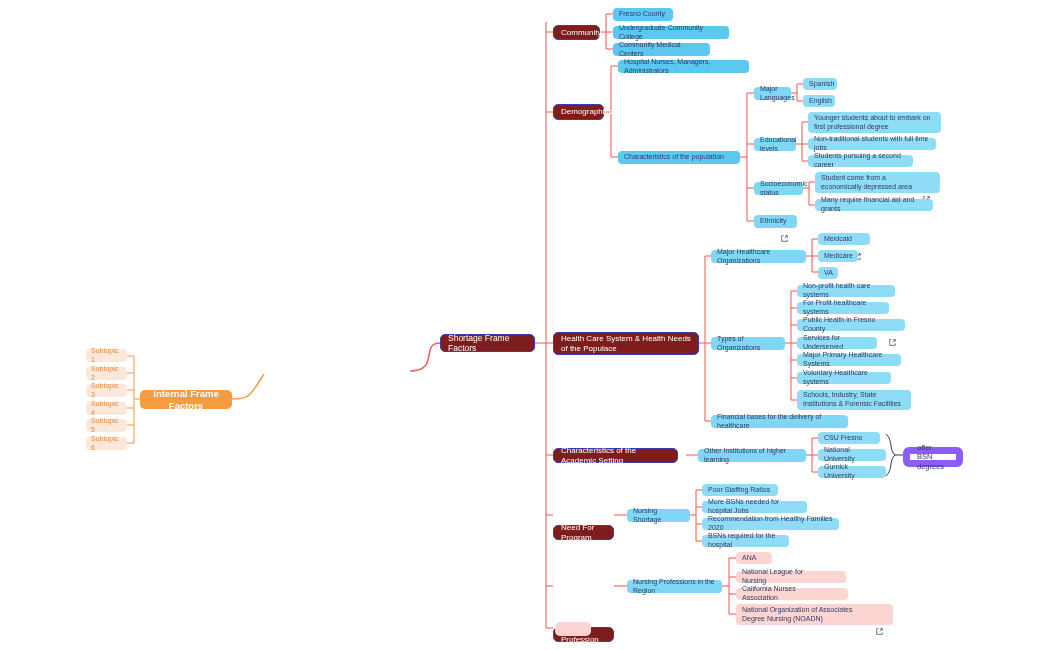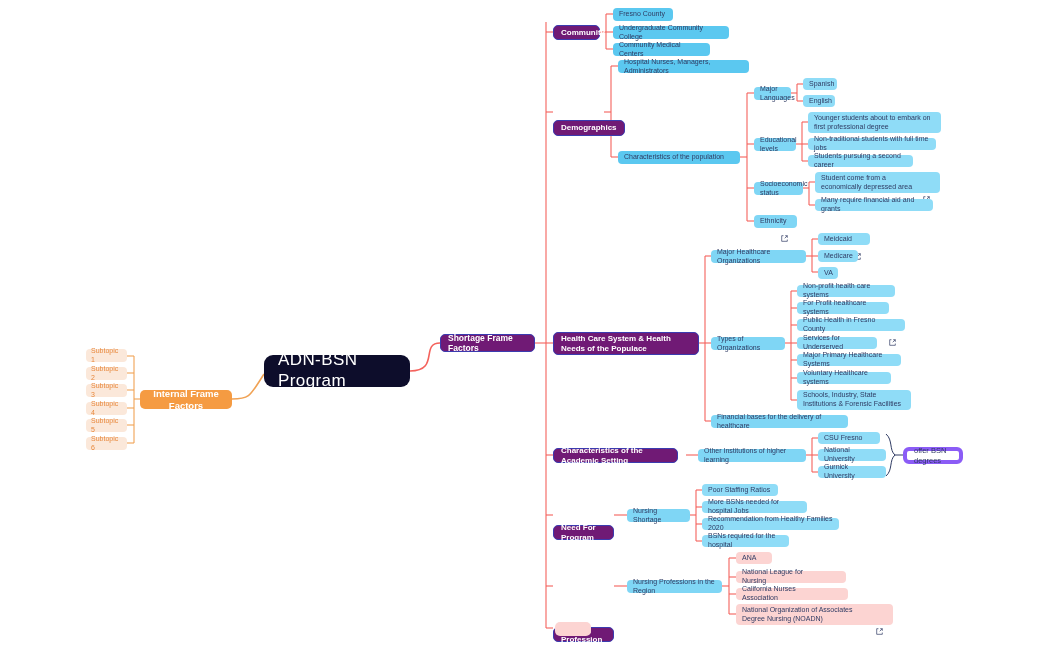--- a/index.html
+++ b/index.html
@@ -10,40 +10,40 @@
 
   .node{position:absolute;box-sizing:border-box;display:flex;align-items:center;
         border-radius:5px;white-space:pre-wrap;line-height:1.22;}
   .node .txt{display:block;}
 
   
   .n-root{background:#0d0d2b;color:#ffffff;font-size:17px;font-weight:400;
           letter-spacing:.4px;border-radius:9px;padding:0 14px;justify-content:center;}
 
   
-  .n-l1{background:#701a75;color:#ffffff;font-size:8px;font-weight:700;
+  .n-l1{background:#7f1d1d;color:#ffffff;font-size:8px;font-weight:400;
         border:1.3px solid #3b3bb0;border-radius:5px;padding:3px 7px;}
 
   
   .n-orange{background:#f59b42;color:#ffffff;font-size:9.5px;font-weight:700;
             border-radius:5px;padding:4px 9px;}
   .n-peach{background:#fbe8da;color:#e8883c;font-size:7px;border-radius:4px;
            padding:2px 5px;}
 
   
   .n-blue{background:#5bc8f0;color:#2f3b63;font-size:7px;border-radius:4px;padding:3px 6px;}
   .n-blue2{background:#7fd6f5;color:#2f3b63;font-size:7px;border-radius:4px;padding:3px 6px;}
   .n-blue3{background:#8fdcf7;color:#2f3b63;font-size:7px;border-radius:4px;padding:3px 6px;}
 
   
   .n-pink{background:#fcd4d2;color:#2f3b63;font-size:7px;border-radius:4px;padding:3px 6px;}
   .n-pink-empty{background:#fcd4d2;border-radius:5px;}
 
   
-  .n-summary{background:#ffffff;color:#2f3b63;font-size:7.5px;border:4px solid #8b5cf6;
+  .n-summary{background:#ffffff;color:#2f3b63;font-size:7.5px;border:7px solid #8b5cf6;
              border-radius:6px;padding:3px 7px;justify-content:center;}
 
   .lnk{display:inline-block;margin-left:5px;vertical-align:middle;}
   .lnk svg{display:block;}
 </style>
 </head>
 <body>
 
 <div id="canvas">
 
@@ -158,23 +158,20 @@
       <path d="M134 356 L 134 443"></path>
       <path d="M134 356 L 127 356"></path>
       <path d="M134 373 L 127 373"></path>
       <path d="M134 390 L 127 390"></path>
       <path d="M134 408 L 127 408"></path>
       <path d="M134 425 L 127 425"></path>
       <path d="M134 443 L 127 443"></path>
     </g>
   </svg>
 
-  <div class="node n-root" style="left:264px;top:355px;width:146px;height:32px;">
-    <span class="txt">ADN-BSN Program</span>
-  </div>
 
   <div class="node n-orange" style="left:140px;top:390px;width:92px;height:19px;text-align:center;">
     <span class="txt">Internal Frame Factors</span>
   </div>
 
   <div class="node n-peach" style="left:86px;top:349px;width:41px;height:13px;">
     <span class="txt">Subtopic 1</span></div>
   <div class="node n-peach" style="left:86px;top:367px;width:41px;height:13px;">
     <span class="txt">Subtopic 2</span></div>
   <div class="node n-peach" style="left:86px;top:384px;width:41px;height:13px;">
@@ -193,21 +190,21 @@
   <div class="node n-l1" style="left:553px;top:25px;width:47px;height:15px;">
     <span class="txt">Community</span>
   </div>
   <div class="node n-blue" style="left:613px;top:8px;width:60px;height:13px;">
     <span class="txt">Fresno County</span></div>
   <div class="node n-blue" style="left:613px;top:26px;width:116px;height:13px;">
     <span class="txt">Undergraduate Community College</span></div>
   <div class="node n-blue" style="left:613px;top:43px;width:97px;height:13px;">
     <span class="txt">Community Medical Centers</span></div>
 
-  <div class="node n-l1" style="left:553px;top:120px;width:72px;height:16px;">
+  <div class="node n-l1" style="left:553px;top:104px;width:51px;height:16px;">
     <span class="txt">Demographics</span>
   </div>
   <div class="node n-blue" style="left:618px;top:60px;width:131px;height:13px;">
     <span class="txt">Hospital Nurses, Managers, Administrators</span></div>
   <div class="node n-blue" style="left:618px;top:151px;width:122px;height:13px;">
     <span class="txt">Characteristics of the population</span></div>
 
   <div class="node n-blue2" style="left:754px;top:87px;width:37px;height:13px;">
     <span class="txt">Major Languages</span></div>
   <div class="node n-blue3" style="left:803px;top:78px;width:34px;height:12px;">

